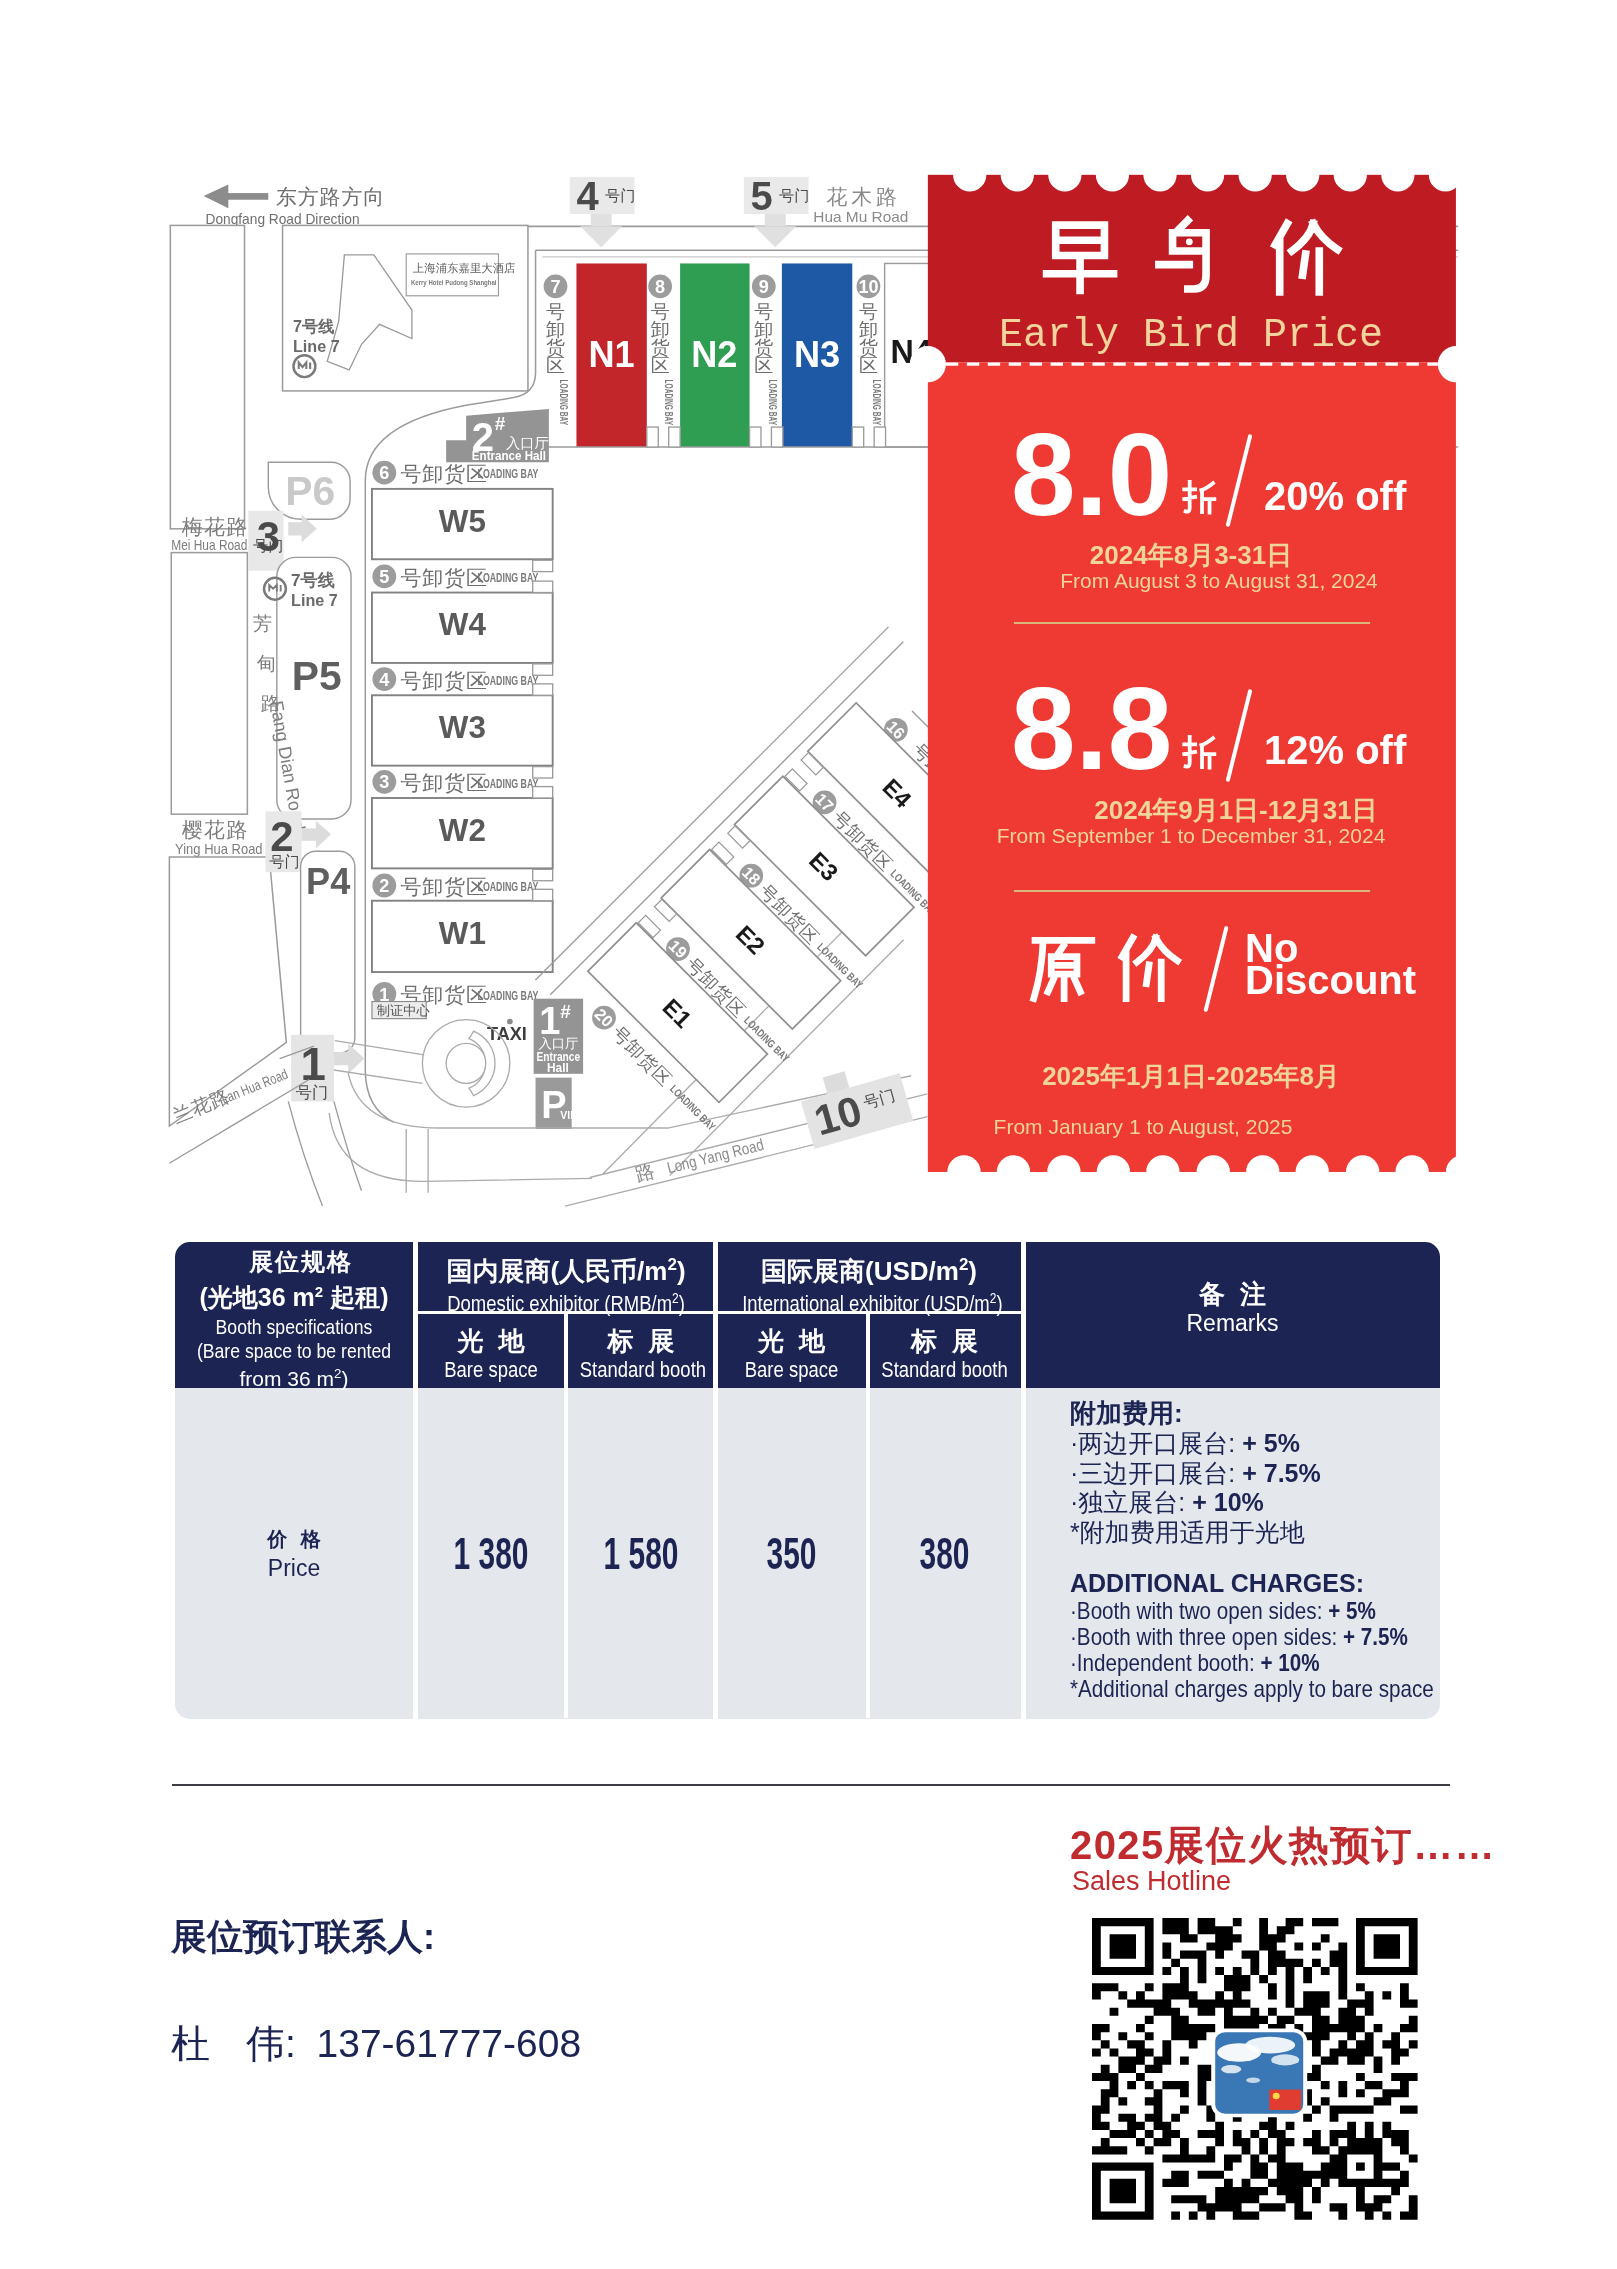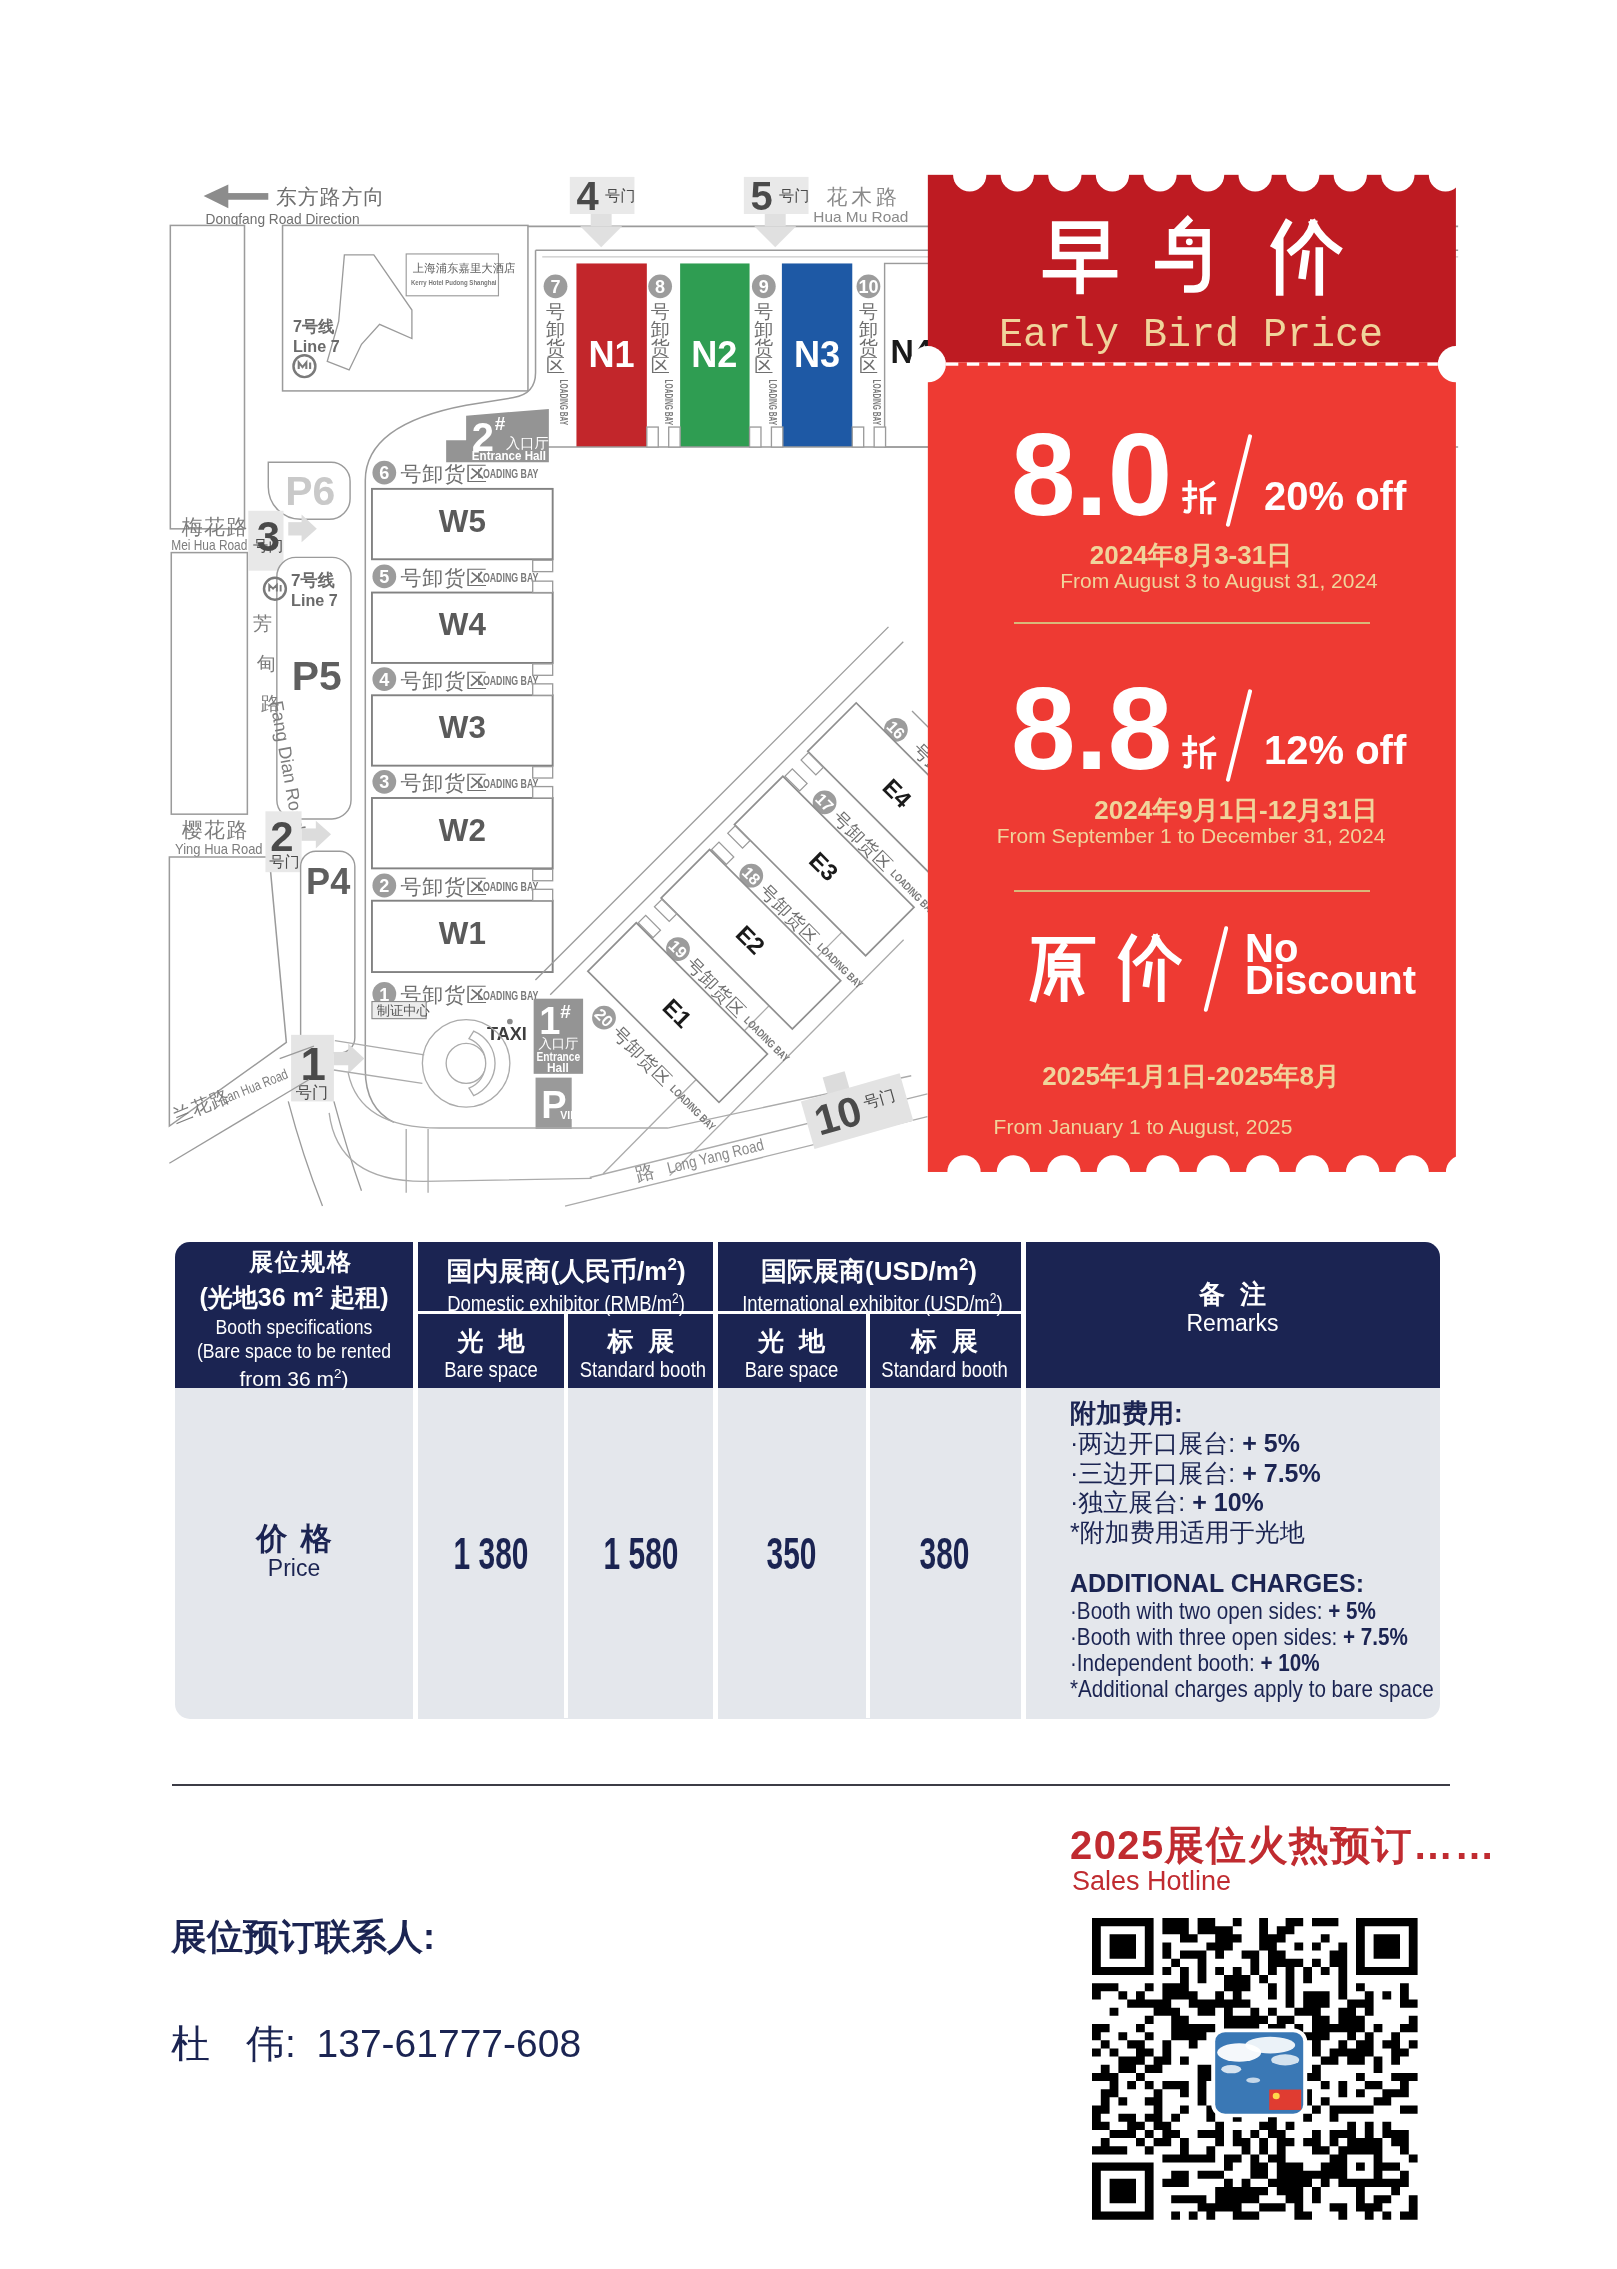--- a/index.html
+++ b/index.html
@@ -617,21 +617,21 @@
     <div class="b" style="font-size:26px;line-height:30px;letter-spacing:15px;text-indent:15px;">标展</div>
     <div class="cond" style="font-size:22px;line-height:27px;">Standard booth</div>
   </div>
 
   <div class="abs ctr" style="left:850px;top:36px;width:415px;color:#ffffff;">
     <div class="b" style="font-size:26px;line-height:32px;letter-spacing:15px;text-indent:15px;">备注</div>
     <div style="font-size:23px;line-height:27px;">Remarks</div>
   </div>
 
   <div class="abs ctr navy" style="left:0;top:281px;width:238px;">
-    <div class="b" style="font-size:31px;line-height:32px;letter-spacing:13.3px;text-indent:13.3px;">价格</div>
+    <div class="b" style="font-size:20px;line-height:32px;letter-spacing:13.3px;text-indent:13.3px;">价格</div>
     <div style="font-size:23px;line-height:27px;">Price</div>
   </div>
 
   <div class="abs ctr navy b" style="left:243px;top:290px;width:146px;font-size:44px;line-height:44px;transform:scaleX(0.68);">1 380</div>
 
   <div class="abs ctr navy b" style="left:393px;top:290px;width:146px;font-size:44px;line-height:44px;transform:scaleX(0.68);">1 580</div>
 
   <div class="abs ctr navy b" style="left:543px;top:290px;width:147px;font-size:44px;line-height:44px;transform:scaleX(0.68);">350</div>
 
   <div class="abs ctr navy b" style="left:694px;top:290px;width:151px;font-size:44px;line-height:44px;transform:scaleX(0.68);">380</div>

